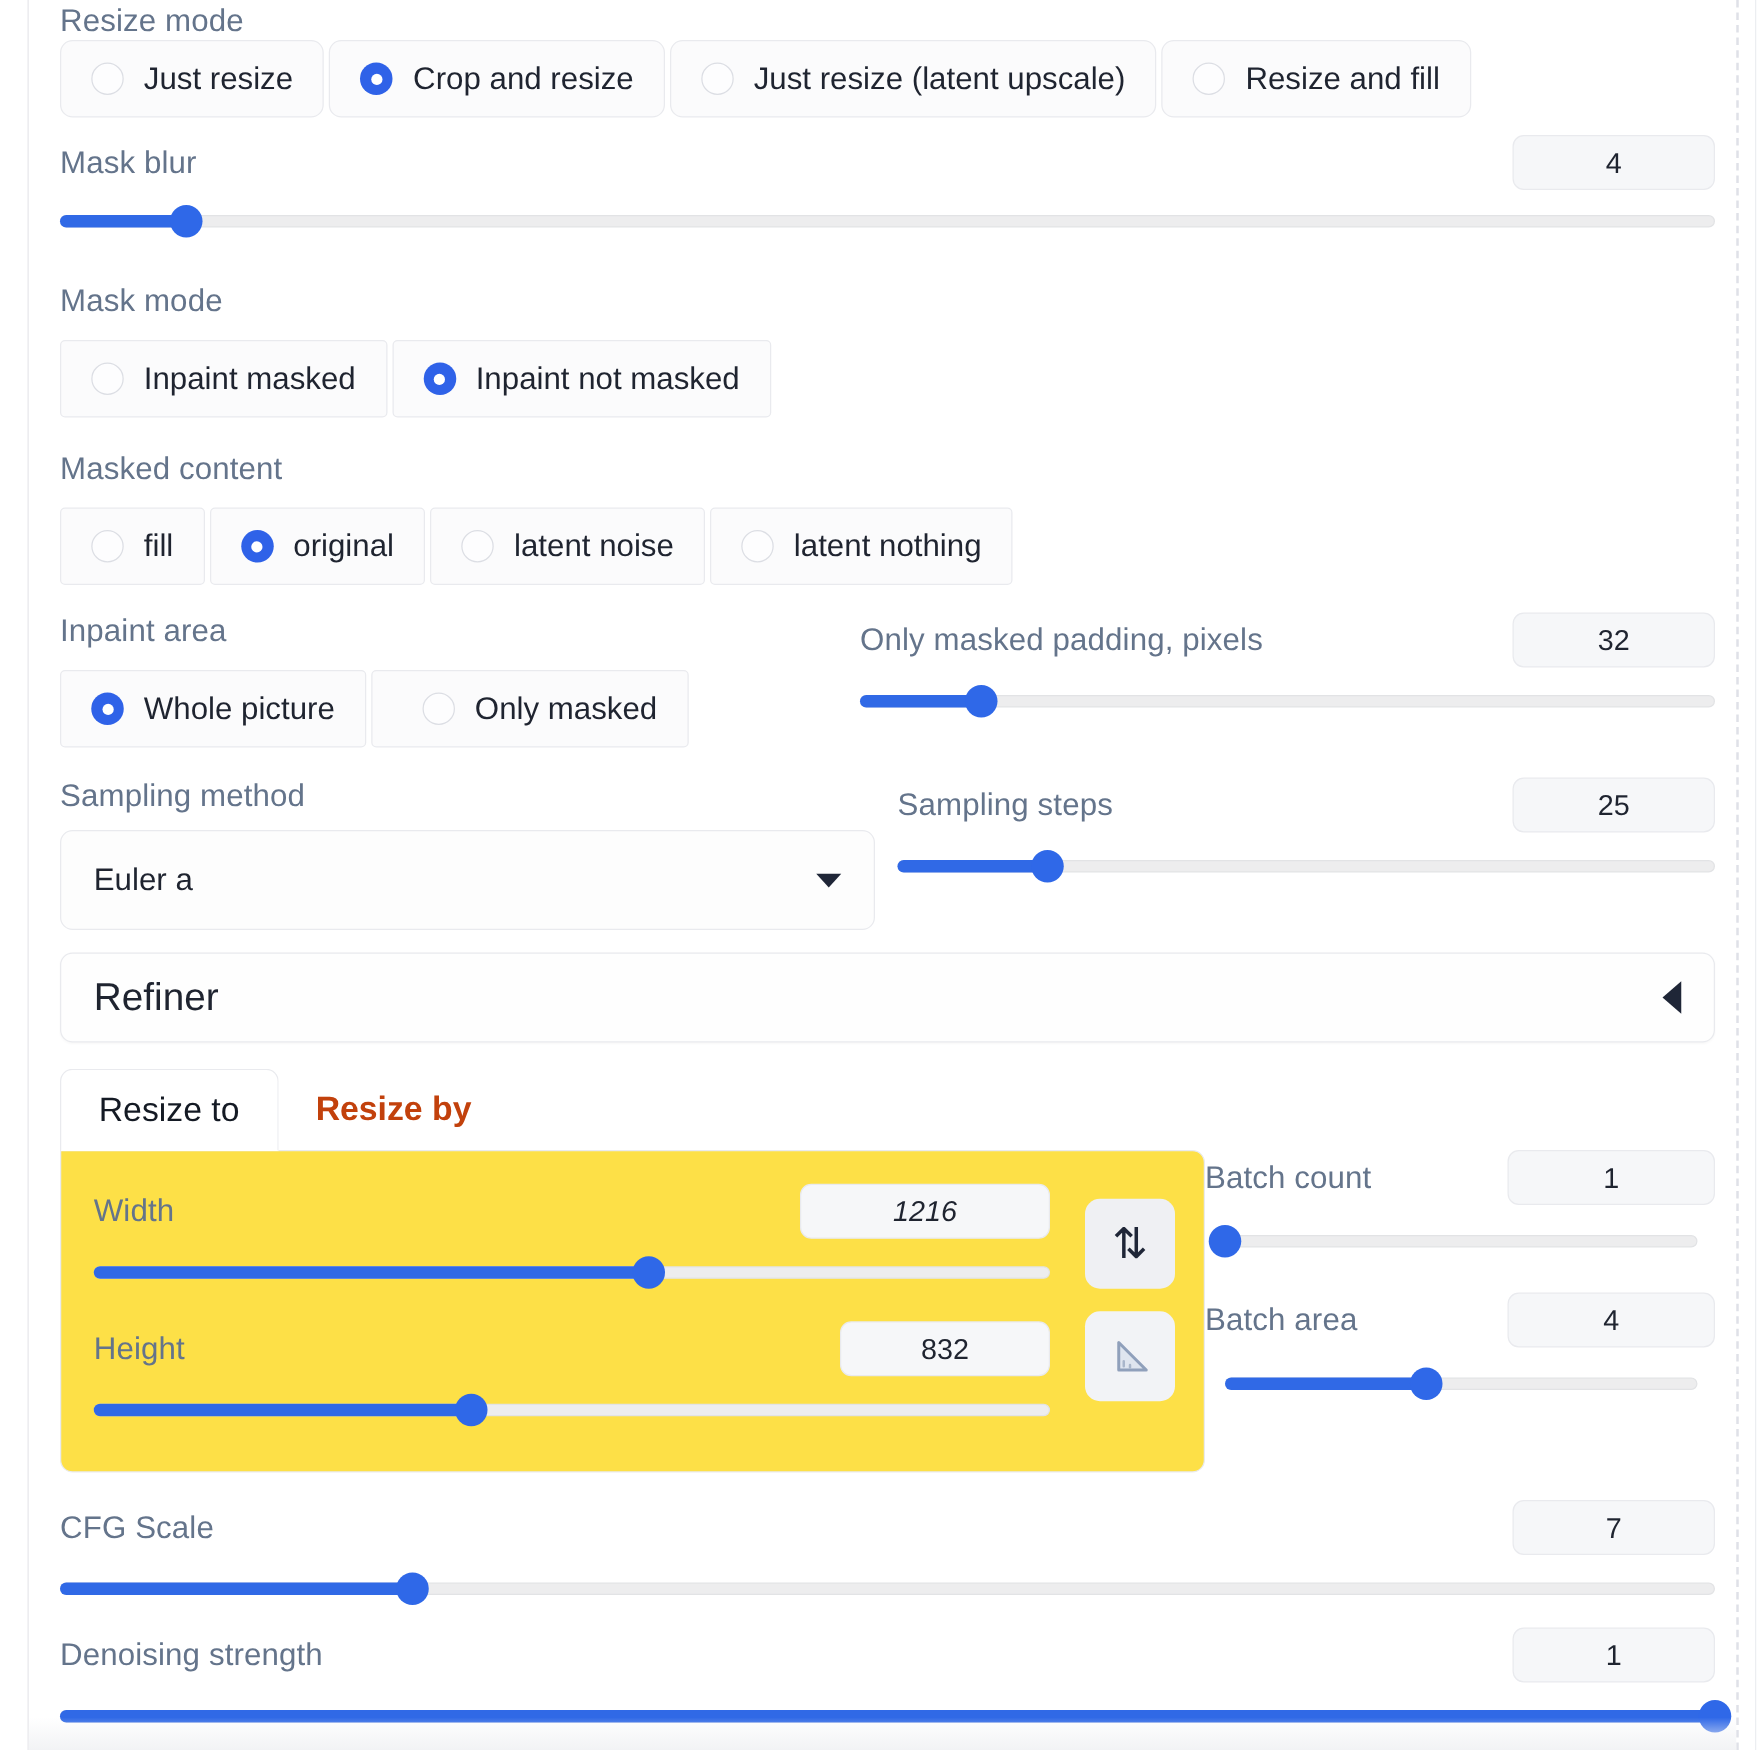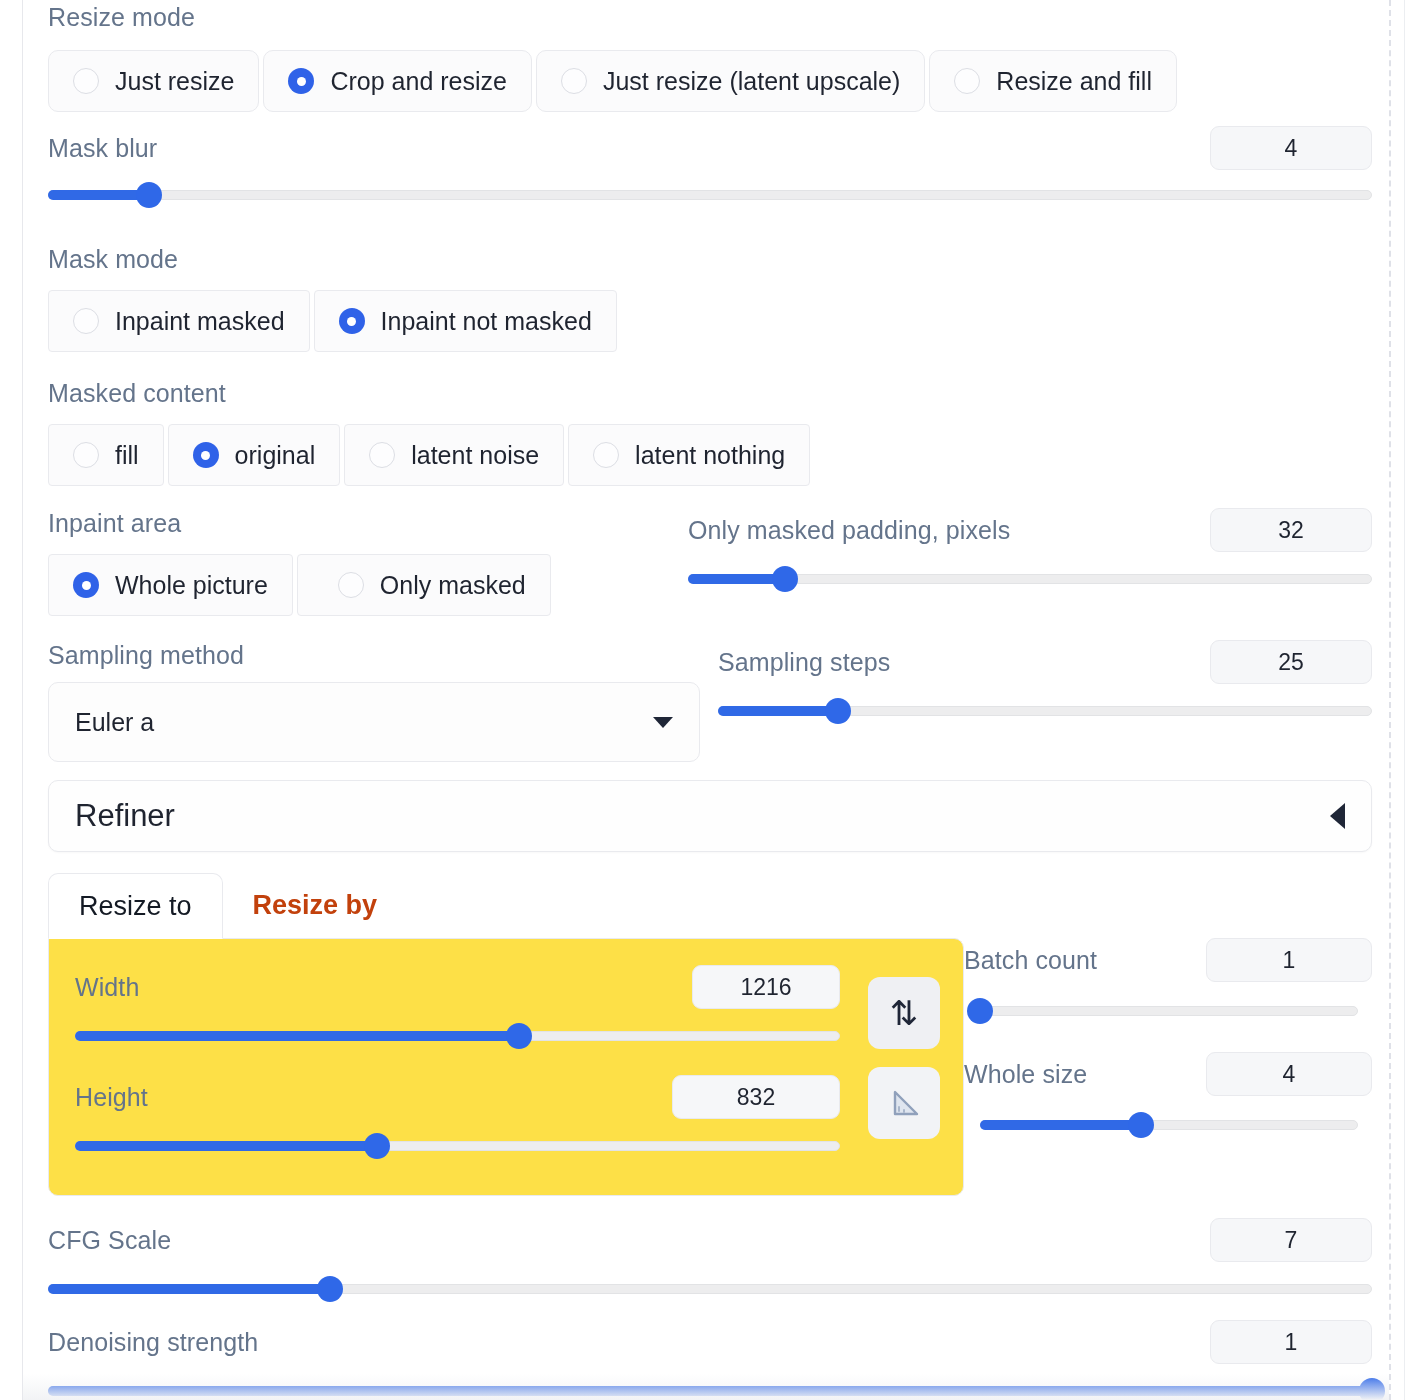--- a/index.html
+++ b/index.html
@@ -187,21 +187,21 @@
 <body>
 
 <div class="page">
   <div class="edge-left"></div>
   <div class="edge-right"></div>
   <div class="far-right-line"></div>
 
   <div class="content">
 
     <div class="lbl" style="margin-top:2px;">Resize mode</div>
-    <div class="radio-row" style="margin-top:18px;">
+    <div class="radio-row" style="">
       <div class="radio-pill big">
         <span class="radio-circle"></span>
         <span class="radio-text">Just resize</span>
       </div>
       <div class="radio-pill big">
         <span class="radio-circle on"></span>
         <span class="radio-text">Crop and resize</span>
       </div>
       <div class="radio-pill big">
         <span class="radio-circle"></span>
@@ -312,21 +312,21 @@
       <div style="width:916px;">
         <div class="tabs">
           <div class="tab active">Resize to</div>
           <div class="tab idle">Resize by</div>
         </div>
         <div class="panel">
           <div style="display:flex; align-items:flex-start;">
             <div style="width:765px;">
               <div class="row-label-line">
                 <div class="lbl">Width</div>
-                <div class="num-box" style="width:148px;">1216</div>
+                <div class="num-box" style="width:200px;font-style:italic;">1216</div>
               </div>
               <div class="slider" style="margin-top:18px;width:765px;">
                 <div class="track"></div>
                 <div class="fill" id="fill-width" style="width: 58%;"></div>
                 <div class="thumb" id="thumb-width" style="left: 58%;"></div>
               </div>
               <div class="row-label-line" style="margin-top:30px;">
                 <div class="lbl">Height</div>
                 <div class="num-box" style="width:168px;">832</div>
               </div>
@@ -355,21 +355,21 @@
         <div class="row-label-line">
           <div class="lbl">Batch count</div>
           <div class="num-box" style="width:166px;">1</div>
         </div>
         <div class="slider" style="margin-top:20px;width:378px;margin-left:16px;">
           <div class="track"></div>
           <div class="fill" id="fill-batch-count" style="width: 0%;"></div>
           <div class="thumb" id="thumb-batch-count" style="left: 0%;"></div>
         </div>
         <div class="row-label-line" style="margin-top:32px;">
-          <div class="lbl">Whole size</div>
+          <div class="lbl">Batch area</div>
           <div class="num-box" style="width:166px;">4</div>
         </div>
         <div class="slider" style="margin-top:20px;width:378px;margin-left:16px;">
           <div class="track"></div>
           <div class="fill" id="fill-batch-size" style="width: 42.5%;"></div>
           <div class="thumb" id="thumb-batch-size" style="left: 42.5%;"></div>
         </div>
       </div>
     </div>
 

